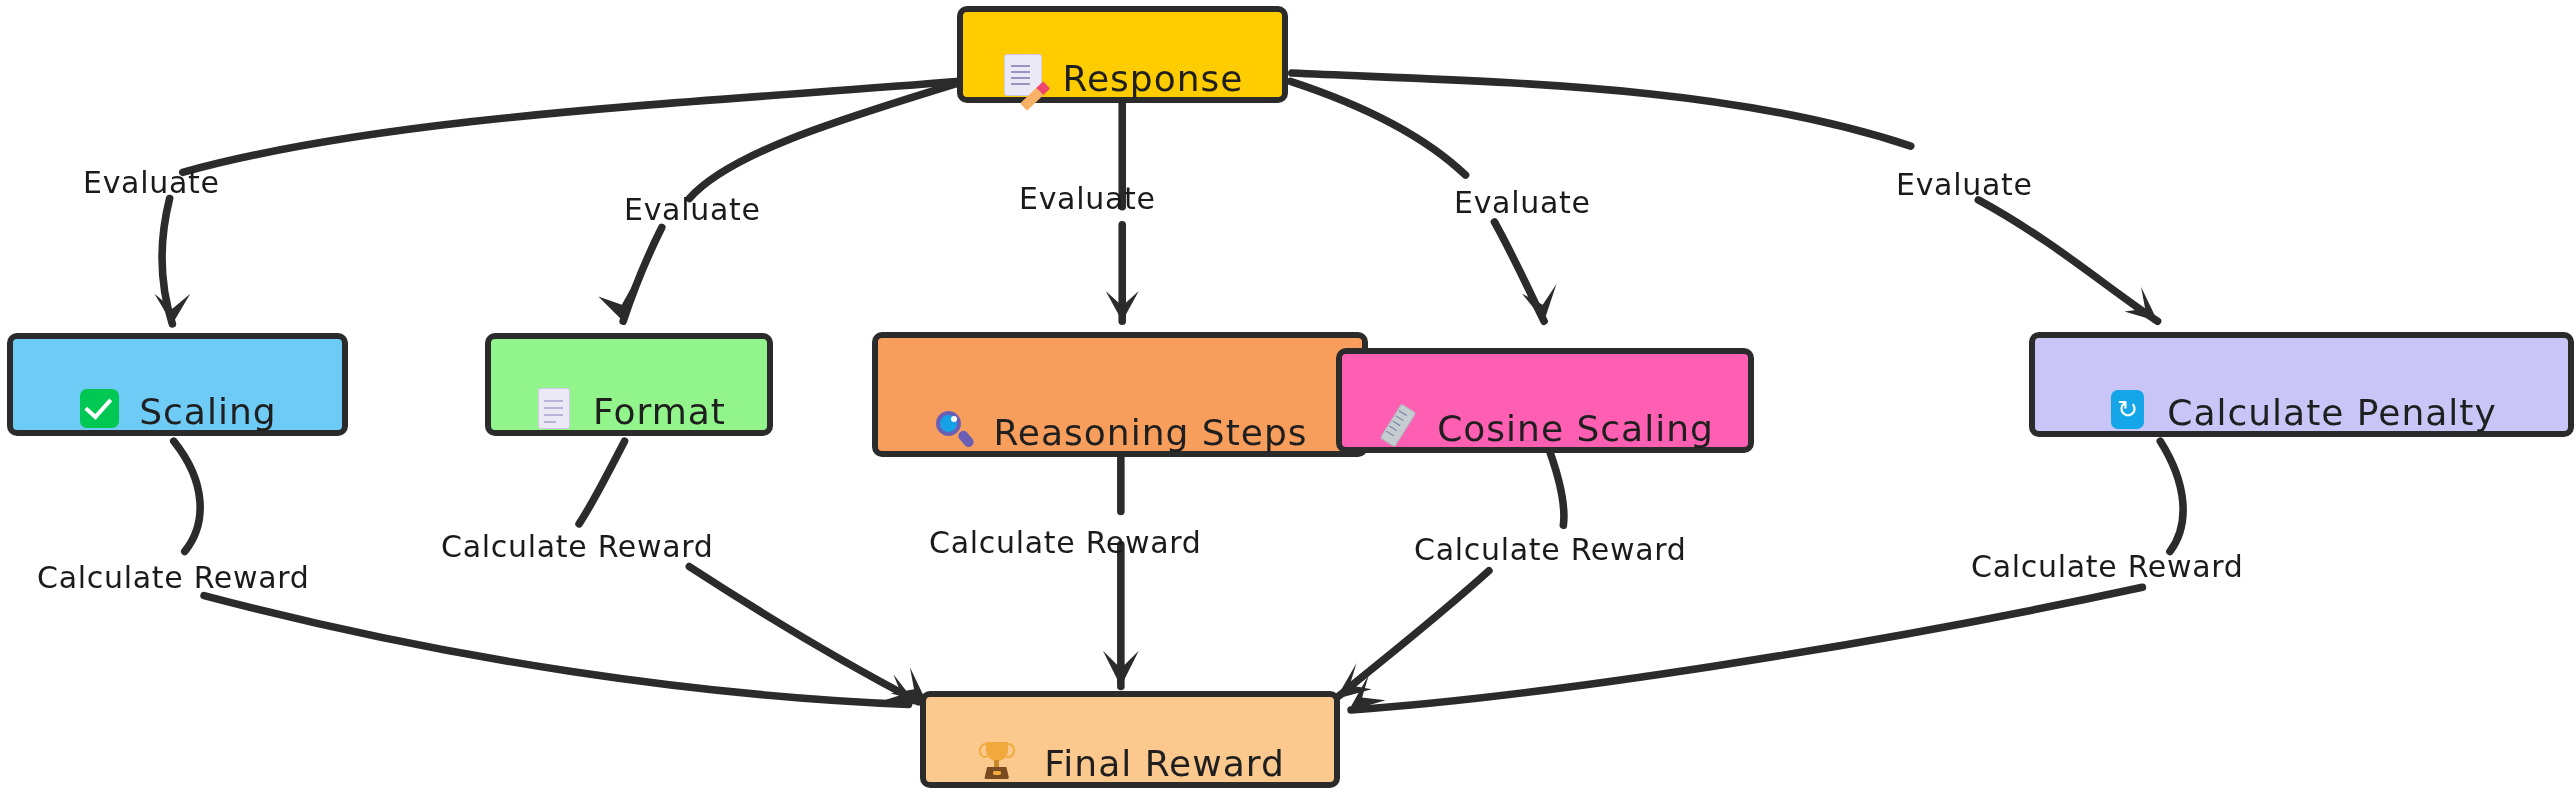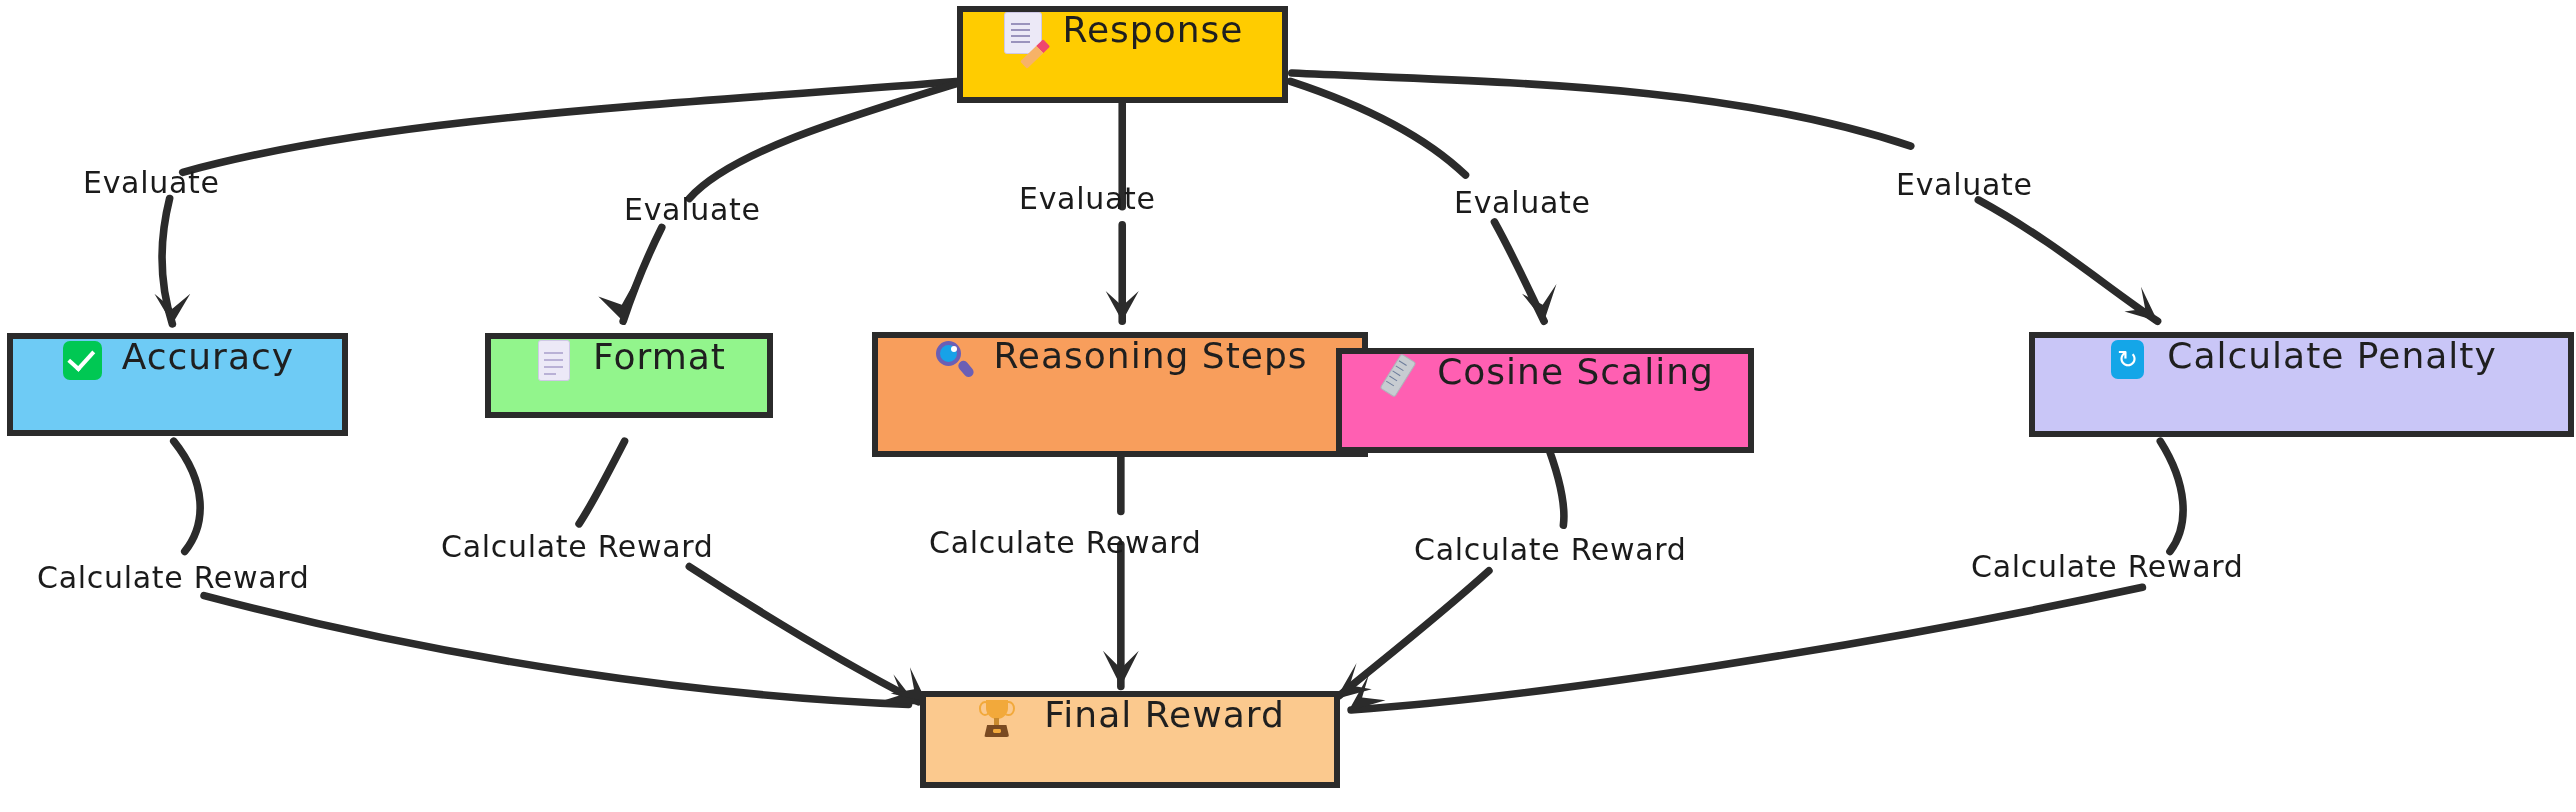--- a/index.html
+++ b/index.html
@@ -1,22 +1,22 @@
 <!DOCTYPE html>
 <html style="font-size:11px"><head>
 <meta charset="utf-8">
 <style>
   html,body{margin:0;padding:0;background:#ffffff;}
   body{width:2576px;height:812px;position:relative;overflow:hidden;
        font-family:"DejaVu Sans",sans-serif;}
   #canvas{position:absolute;inset:0;width:2576px;height:812px;}
   svg.edges{position:absolute;left:0;top:0;width:2576px;height:812px;pointer-events:none;}
 
-  .node{position:absolute;display:flex;align-items:flex-start;justify-content:center;
-        box-sizing:border-box;border:6.2px solid #2b2b2b;border-radius:0;}
+  .node{position:absolute;display:flex;align-items:flex-end;justify-content:center;
+        box-sizing:border-box;border:6.2px solid #2b2b2b;border-radius:10px;}
   .node .ico{display:inline-flex;align-items:center;justify-content:center;
              width:43px;height:43px;margin-right:18px;flex:0 0 auto;}
   .node .lbl{font-family:"DejaVu Sans",sans-serif;font-size:36px;color:#1f1f1f;
              letter-spacing:1px;white-space:nowrap;line-height:1;}
 
   .edge-label{position:absolute;font-family:"DejaVu Sans",sans-serif;font-size:30px;
               color:#1b1b1b;white-space:nowrap;letter-spacing:0.7px;}
 
   
   .chk-box{width:39px;height:39px;border-radius:6.9px;background:#00c853;
@@ -124,24 +124,24 @@
     </span>
     <span class="lbl">Response</span>
   </div>
 
   <div class="node" style="left:6.9px;top:333px;width:341px;height:103px;background:#6ECBF5;">
     <span class="ico">
       <span class="chk-box">
           <span class="tick"></span>
         </span>
     </span>
-    <span class="lbl">Accuracy</span>
-  </div>
-
-  <div class="node" style="left:485px;top:333px;width:288px;height:85px;background:#92F58C;">
+    <span class="lbl">Scaling</span>
+  </div>
+
+  <div class="node" style="left:485px;top:333px;width:288px;height:103px;background:#92F58C;">
     <span class="ico">
       <span class="doc">
           <i class="ln"></i>
           <i class="ln"></i>
           <i class="ln"></i>
           <i class="ln"></i>
         </span>
     </span>
     <span class="lbl">Format</span>
   </div>

